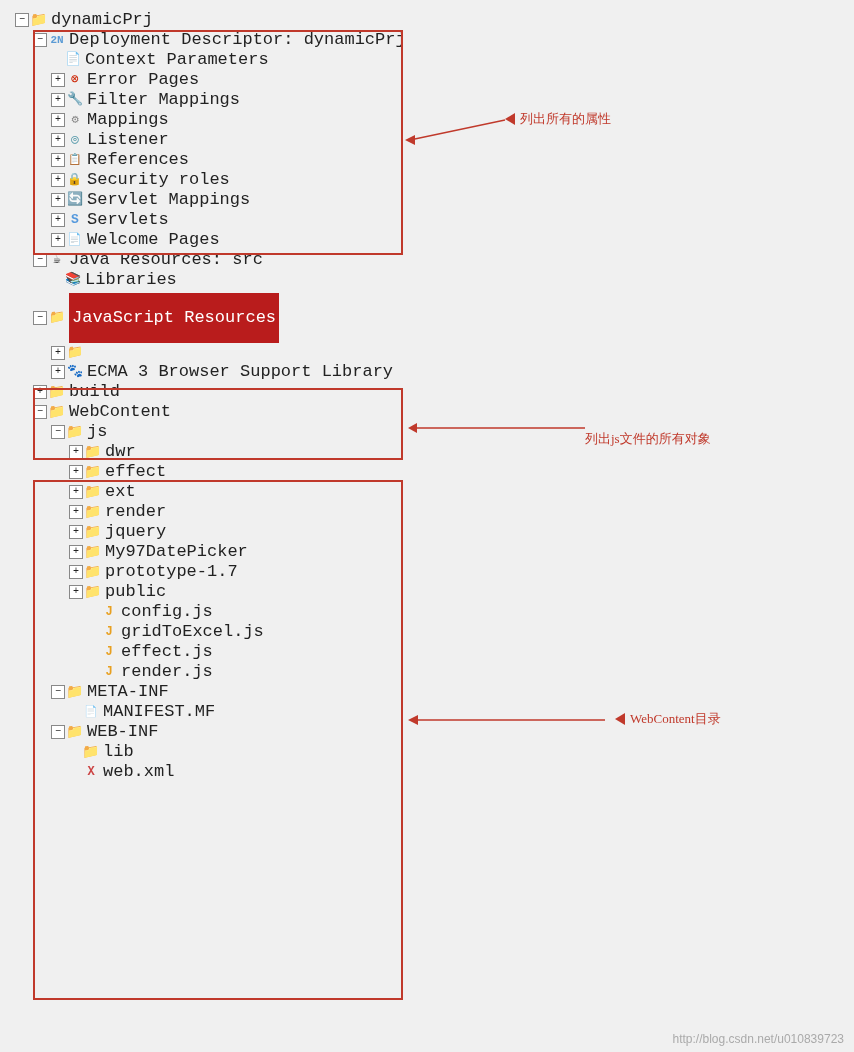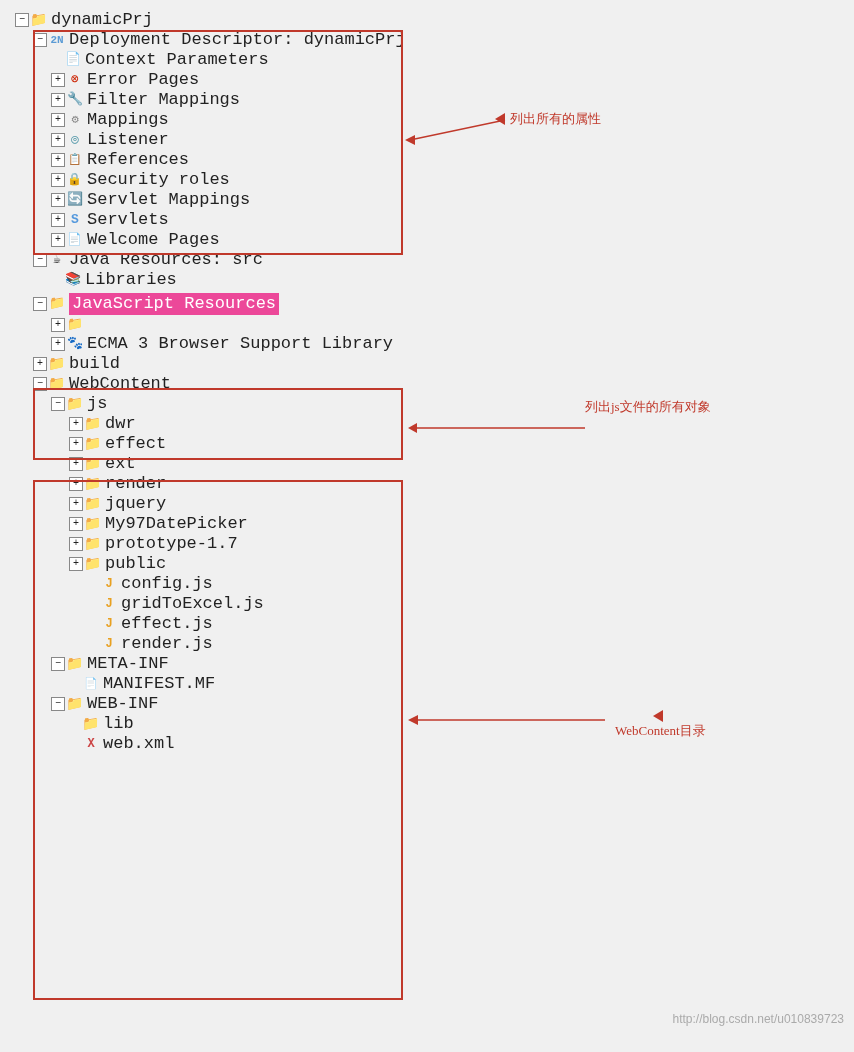--- a/index.html
+++ b/index.html
@@ -52,23 +52,23 @@
       display: inline-flex;
       align-items: center;
       justify-content: center;
       flex-shrink: 0;
       font-size: 12px;
     }
     .label {
       font-size: 17px;
     }
     .label.selected {
-      background: #ec4899;
+      background: #b91c1c;
       color: #fff;
-      padding: 2px 3px;
+      padding: 16px 3px;
     }
     
     .indent-0 { margin-left: 0px; }
     .indent-1 { margin-left: 18px; }
     .indent-2 { margin-left: 36px; }
     .indent-3 { margin-left: 54px; }
     .indent-4 { margin-left: 72px; }
 
     
     .box {
@@ -89,21 +89,21 @@
       display: inline-block;
       width: 0;
       height: 0;
       border-top: 6px solid transparent;
       border-bottom: 6px solid transparent;
       border-right: 10px solid #c0392b;
       margin-right: 5px;
     }
     .watermark {
       position: absolute;
-      bottom: 26px;
+      bottom: 6px;
       right: 10px;
       color: #aaa;
       font-size: 12px;
       font-family: Arial, sans-serif;
     }
 
     
     .folder-icon { color: #f0a830; font-size: 14px; }
     .folder-open-icon { color: #f0a830; font-size: 14px; }
     .xml-icon { color: #e88; font-size: 11px; font-weight: bold; }
@@ -342,42 +342,42 @@
       <span class="icon xml-icon" style="font-size:12px;color:#cc4444;font-weight:bold;">X</span>
       <span class="label">web.xml</span>
     </div>
 
     <div class="box" style="top:20px; left:18px; width:370px; height:225px;"></div>
 
     <div class="box" style="top:378px; left:18px; width:370px; height:72px;"></div>
 
     <div class="box" style="top:470px; left:18px; width:370px; height:520px;"></div>
 
-    <div class="annotation" style="top:100px; left:480px;">
+    <div class="annotation" style="top:100px; left:490px;">
       <span class="arrow-left"></span>
       <span>列出所有的属性</span>
     </div>
 
     <svg style="position:absolute;top:0;left:0;width:854px;height:1052px;pointer-events:none;">
 
       <line x1="490" y1="110" x2="395" y2="130" stroke="#c0392b" stroke-width="1.5"></line>
       <polygon points="390,130 400,125 400,135" fill="#c0392b"></polygon>
 
       <line x1="570" y1="418" x2="395" y2="418" stroke="#c0392b" stroke-width="1.5"></line>
       <polygon points="393,418 402,413 402,423" fill="#c0392b"></polygon>
 
       <line x1="590" y1="710" x2="395" y2="710" stroke="#c0392b" stroke-width="1.5"></line>
       <polygon points="393,710 403,705 403,715" fill="#c0392b"></polygon>
     </svg>
 
-    <div class="annotation" style="top:388px; left:570px;">
+    <div class="annotation" style="top:420px; left:570px;">
       <span>列出js文件的所有对象</span>
     </div>
 
-    <div class="annotation" style="top:700px; left:600px;flex-direction:column;">
+    <div class="annotation" style="top:700px; left:600px;">
       <span class="arrow-left"></span>
       <span>WebContent目录</span>
     </div>
 
   </div>
 </div>
 
 <div class="watermark">http://blog.csdn.net/u010839723</div>
 
 </body></html>

